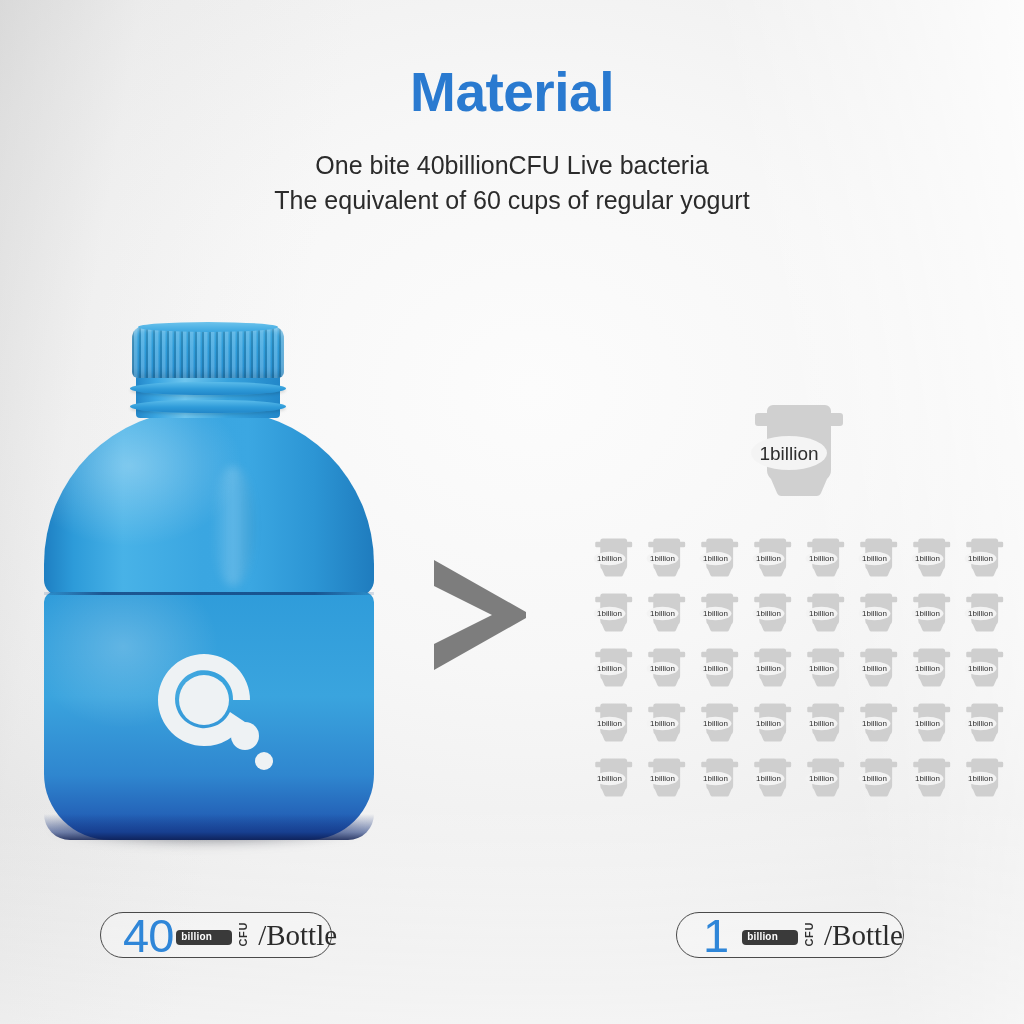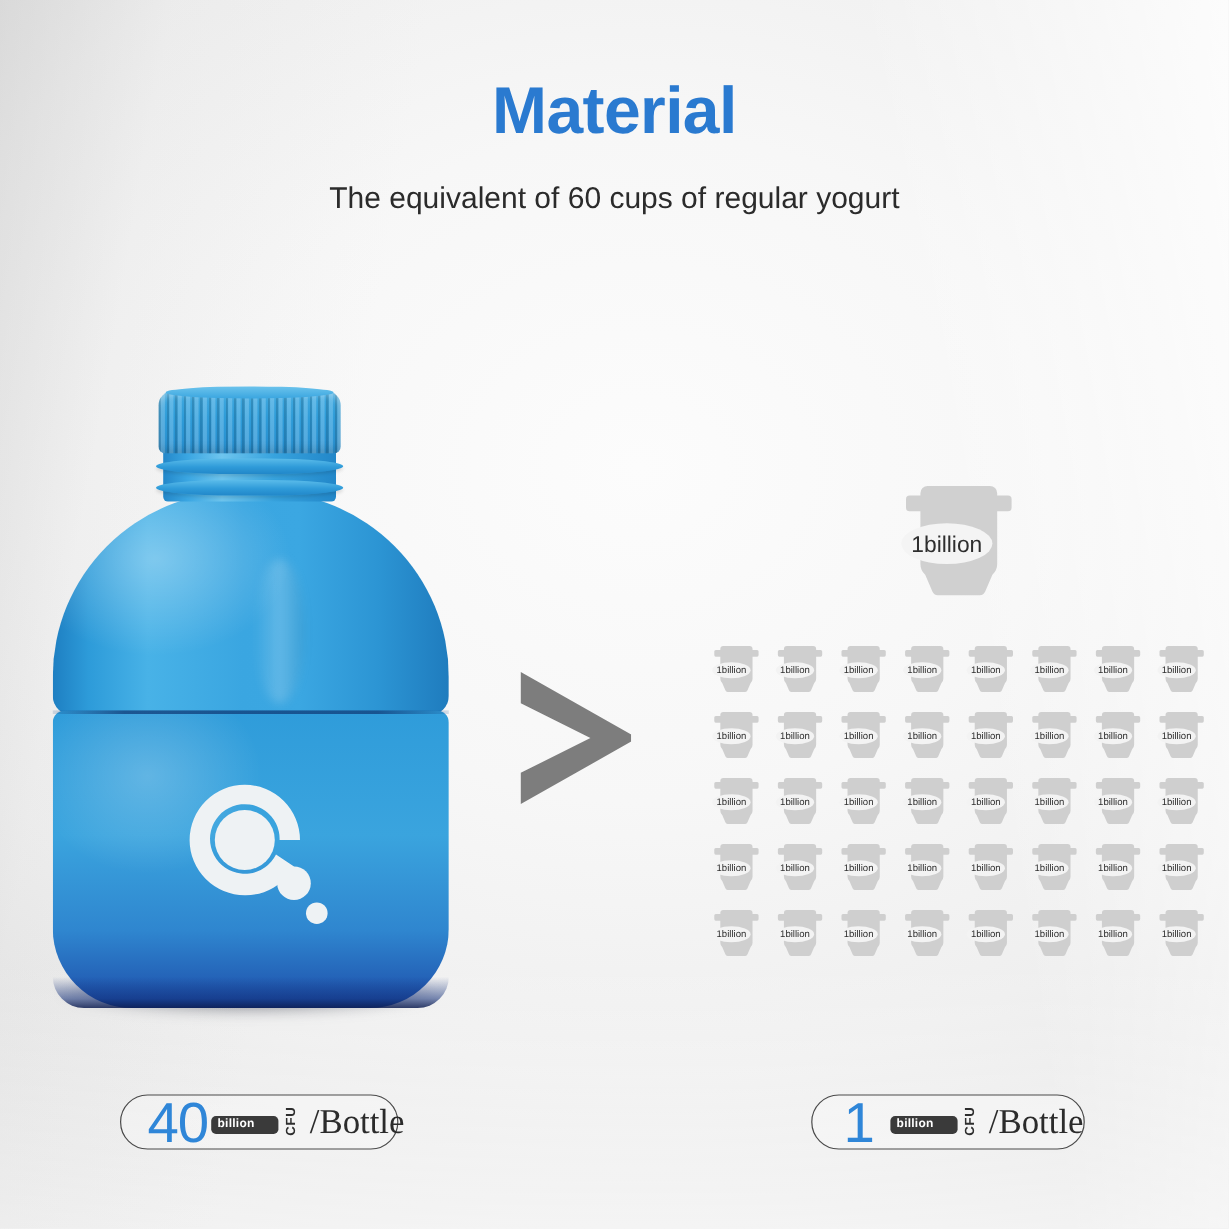--- a/index.html
+++ b/index.html
@@ -261,20 +261,21 @@
   }
   .badge-right .unit-stack { margin-left: 14px; }
 </style>
 </head>
 <body>
 
 <div id="stage">
 
   <div class="title">Material</div>
   <div class="subtitle">
+    <div>One bite 40billionCFU Live bacteria</div>
     <div>The equivalent of 60 cups of regular yogurt</div>
   </div>
 
   <div id="bottle-wrap">
     <div class="bottle-shadow"></div>
     <div class="body-upper"></div>
     <div class="body-lower"></div>
     <div class="neck"></div>
     <div class="neck-ring r1"></div>
     <div class="neck-ring r2"></div>

